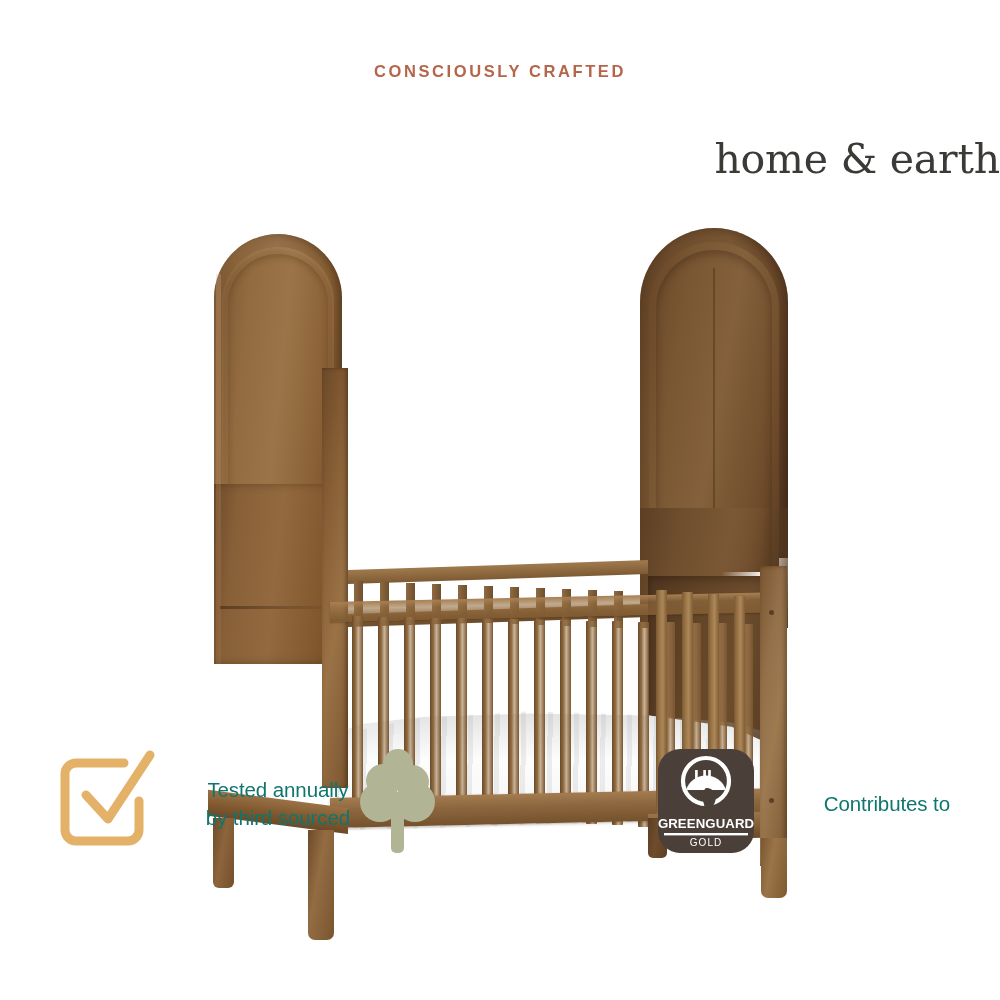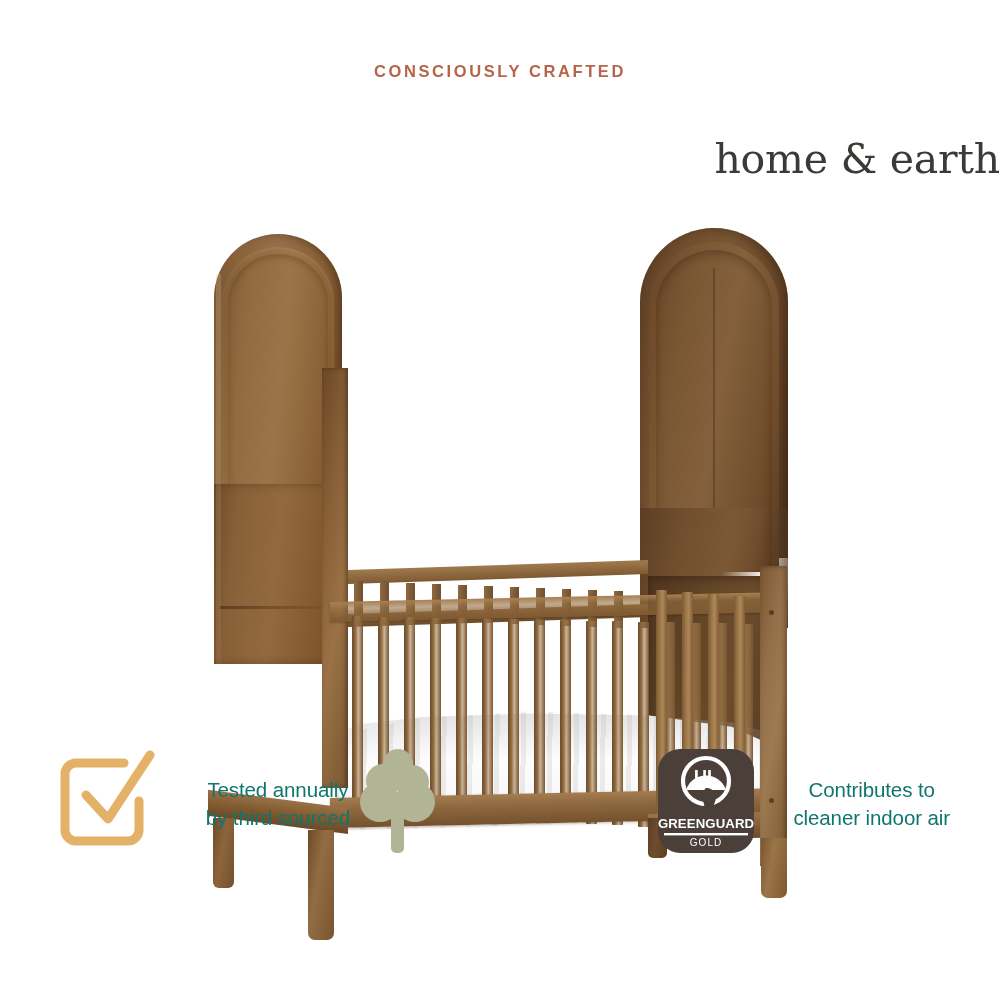--- a/index.html
+++ b/index.html
@@ -394,18 +394,17 @@
           <path d="M56.5 45 L56.5 74" stroke="#4a4039" stroke-width="4" stroke-linecap="round"></path>
           <path d="M56.5 44 C66 46 66.5 57 57.5 64 Z" fill="#4a4039"></path>
 
           <text x="56" y="83" text-anchor="middle" font-family="'Liberation Sans', sans-serif" font-size="13.2" font-weight="700" letter-spacing="0.1" fill="#ffffff">GREENGUARD</text>
           <rect x="14" y="88" width="84" height="2.4" fill="#ffffff"></rect>
           <text x="56" y="101" text-anchor="middle" font-family="'Liberation Sans', sans-serif" font-size="10" letter-spacing="1" fill="#ffffff">GOLD</text>
         </svg>
       </div>
       <div class="cap">
         <span>Contributes to</span>
-        <span class="l2">cleaner indoor air</span>
       </div>
     </div>
 
   </div>
 </div>
 
 </body></html>

